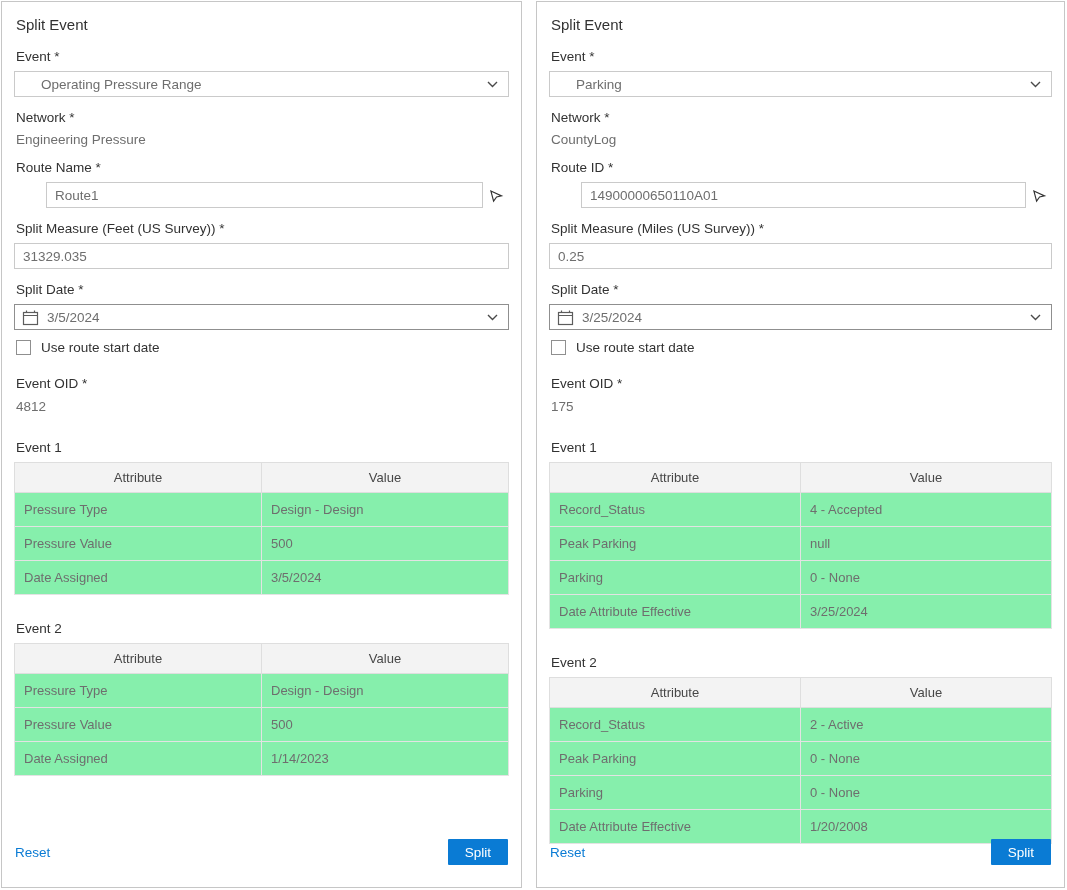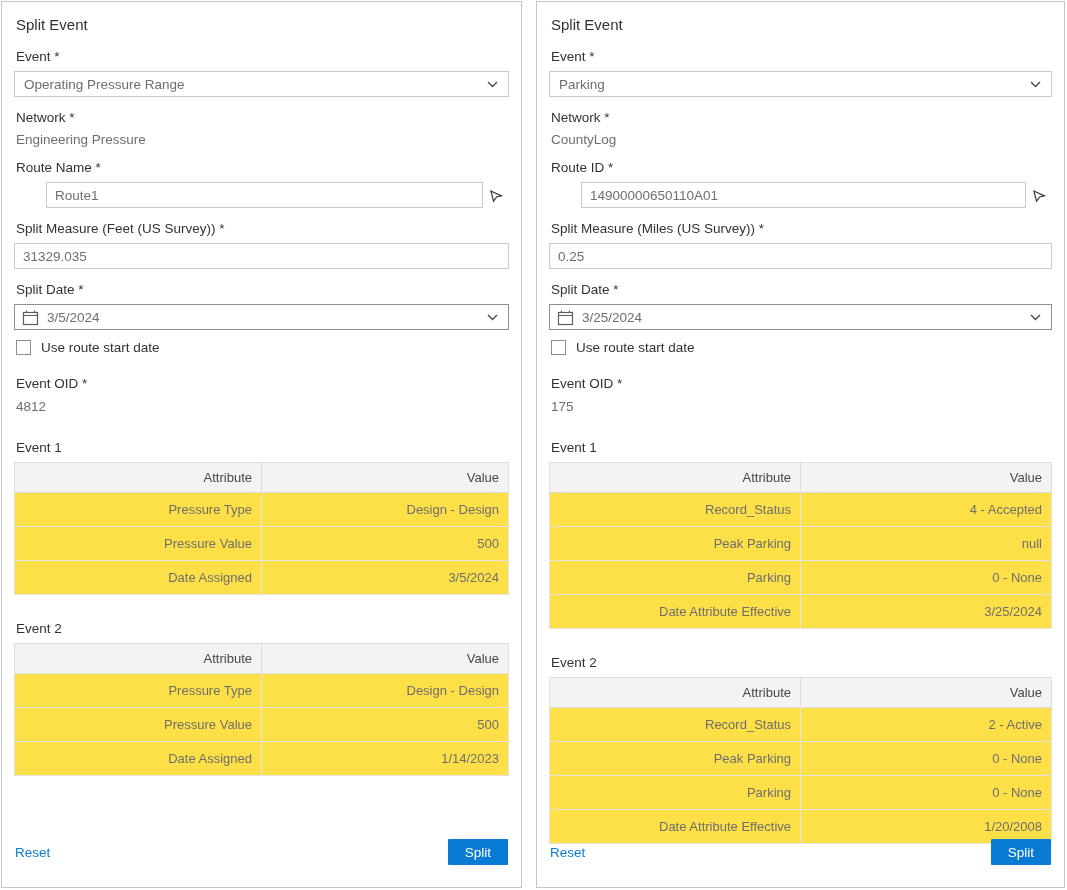--- a/index.html
+++ b/index.html
@@ -21,21 +21,21 @@
   .label { font-size:13.5px; color:#323232; margin:13px 2px 7px 2px; }
   .value { font-size:13.5px; color:#6e6e6e; margin:2px 2px 4px 2px; }
   .text-input {
     width:100%; height:26px; border:1px solid #cacaca; background:#fff;
     color:#6e6e6e; font-size:13.5px; padding:0 8px; outline:none;
     font-family:"Liberation Sans","DejaVu Sans",sans-serif;
   }
   .combobox {
     width:100%; height:26px; border:1px solid #cacaca; background:#fff;
     display:flex; align-items:center; justify-content:space-between;
-    padding:0 10px 0 9px; cursor:pointer;
+    padding:0 10px 0 26px; cursor:pointer;
   }
   .combo-text { font-size:13.5px; color:#6e6e6e; }
   .route-row { display:flex; align-items:center;padding-left:32px; }
   .route-row .text-input { flex:1; }
   .route-pick {
     width:26px; height:26px; display:flex; align-items:center; justify-content:center;
     cursor:pointer; flex:none;
   }
   .datebox {
     width:100%; height:26px; border:1px solid #8f8f8f; background:#fff;
@@ -47,25 +47,25 @@
     width:15px; height:15px; border:1px solid #8f8f8f; background:#fff;
     display:inline-block; cursor:pointer; flex:none;
   }
   .check-label { font-size:13.5px; color:#323232; margin-left:10px; }
   .oid-label { margin-top:21px; }
   .oid-value { margin-top:8px; }
   .caption { font-size:13.5px; color:#323232; margin:26px 2px 7px 2px; }
   table.attr-table { width:100%; border-collapse:collapse; }
   table.attr-table th {
     width:50%; background:#f3f3f3; color:#474747; font-weight:400;
-    font-size:13px; text-align:right; padding:7px 9px; border:1px solid #dedede;
+    font-size:13px; text-align:center; padding:7px 9px; border:1px solid #dedede;
   }
   table.attr-table td {
-    width:50%; color:#6e6e6e; font-size:13px; text-align:right;
-    padding:9px 9px; border:1px solid #e3e3e3; background:#fde047;
+    width:50%; color:#6e6e6e; font-size:13px; text-align:left;
+    padding:9px 9px; border:1px solid #e3e3e3; background:#86efac;
   }
   .footer {
     position:absolute; left:13px; right:13px; bottom:22px;
     display:flex; align-items:center; justify-content:space-between;
   }
   .reset { color:var(--accent); font-size:13.5px; text-decoration:none; cursor:pointer; }
   .split-btn {
     background:var(--accent); color:#ffffff; border:none; height:26px;
     min-width:60px; padding:0 11px; font-size:13.5px; cursor:pointer;
     font-family:"Liberation Sans","DejaVu Sans",sans-serif; border-radius:1px;

